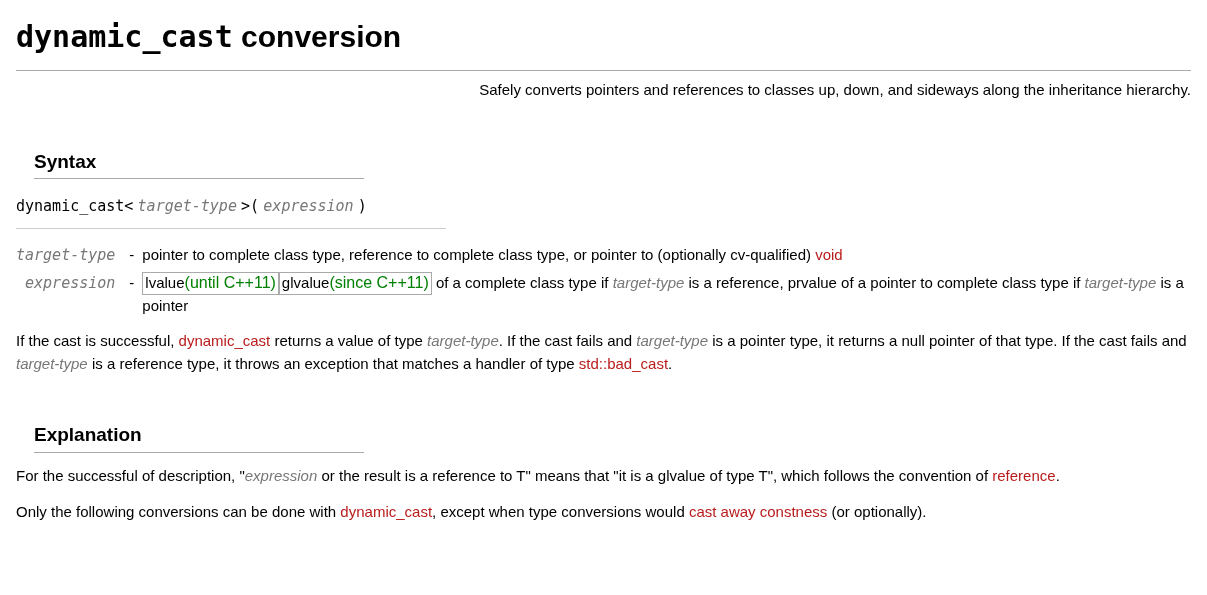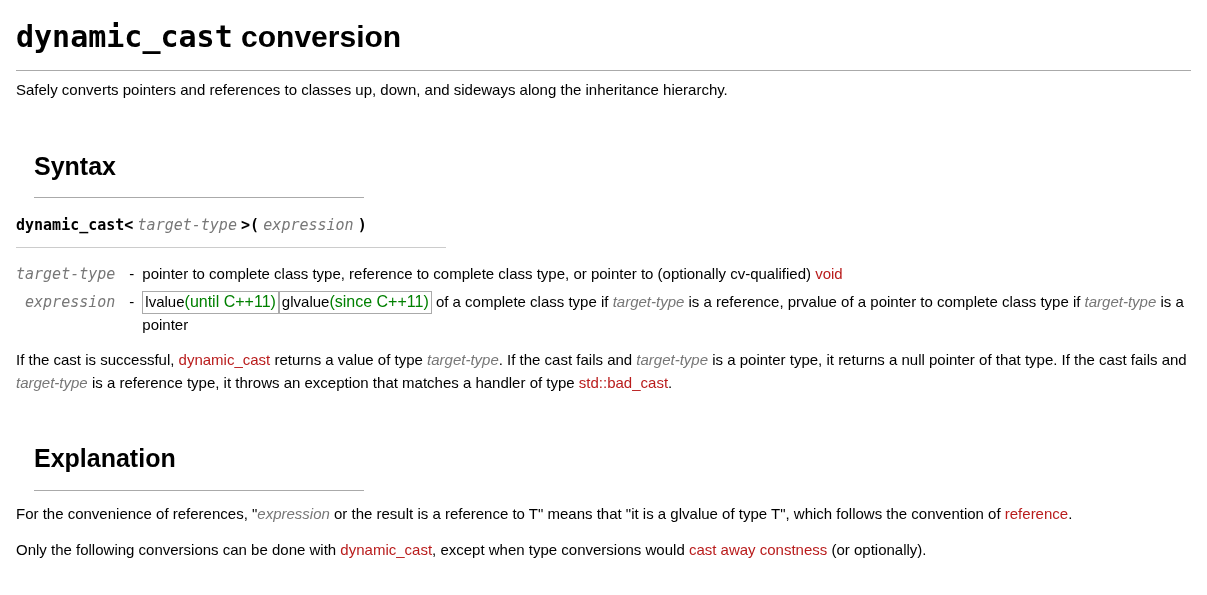--- a/index.html
+++ b/index.html
@@ -17,43 +17,44 @@
       font-weight: bold;
       margin: 0 0 2px 0;
       padding-bottom: 11px;
       border-bottom: 1px solid #aaa;
     }
     h1 .code-title {
       font-family: "DejaVu Sans Mono", Consolas, monospace;
     }
     .intro {
       margin: 8px 0 18px 0;
+      text-align: right;
     }
     h2 {
       font-family: Verdana, Geneva, sans-serif;
-      font-size: 25px;
+      font-size: 19px;
       font-weight: bold;
       margin: 24px 0 4px 18px;
-      padding-bottom: 12px;
+      padding-bottom: 2px;
       border-bottom: 1px solid #aaa;
       display: inline-block;
       min-width: 330px;
     }
     .syntax-box {
       margin: 6px 0 10px 0;
       border-bottom: 1px solid #ccc;
       padding: 6px 0 10px 0;
       display: inline-block;
       min-width: 430px;
     }
     .code {
       font-family: "DejaVu Sans Mono", Consolas, monospace;
     }
     .bold {
-      font-weight: bold;
+      font-weight: normal;
       text-align: center;
     }
     .param {
       font-family: "DejaVu Sans Mono", Consolas, monospace;
       font-style: italic;
       color: #777;
     }
     .param-inline {
       font-style: italic;
       color: #777;
@@ -142,21 +143,21 @@
 
 <p>
   <span>If the cast is successful, </span><a href="#" class="kw-link">dynamic_cast</a><span> returns a value of type </span><span class="param-inline">target-type</span><span>. If the cast fails and </span><span class="param-inline">target-type</span><span> is a pointer type, it returns a null pointer of that type. If the cast fails and </span><span class="param-inline">target-type</span><span> is a reference type, it throws an exception that matches a handler of type </span><a href="#" class="kw-link">std::bad_cast</a><span>.</span>
 </p>
 
 <div class="h2-wrap">
   <h2>Explanation</h2>
 </div>
 
 <p>
-  <span>For the convenience of references, "</span><span class="param-inline">expression</span><span> or the result is a reference to T" means that "it is a glvalue of type T", which follows the convention of </span><a href="#" class="kw-link">reference</a><span>.</span>
+  <span>For the successful of description, "</span><span class="param-inline">expression</span><span> or the result is a reference to T" means that "it is a glvalue of type T", which follows the convention of </span><a href="#" class="kw-link">reference</a><span>.</span>
 </p>
 
 <p>
   <span>Only the following conversions can be done with </span><a href="#" class="kw-link">dynamic_cast</a><span>, except when type conversions would </span><a href="#" class="kw-link">cast away constness</a><span> (or optionally).</span>
 </p>
 
 
 
 
 </body></html>

